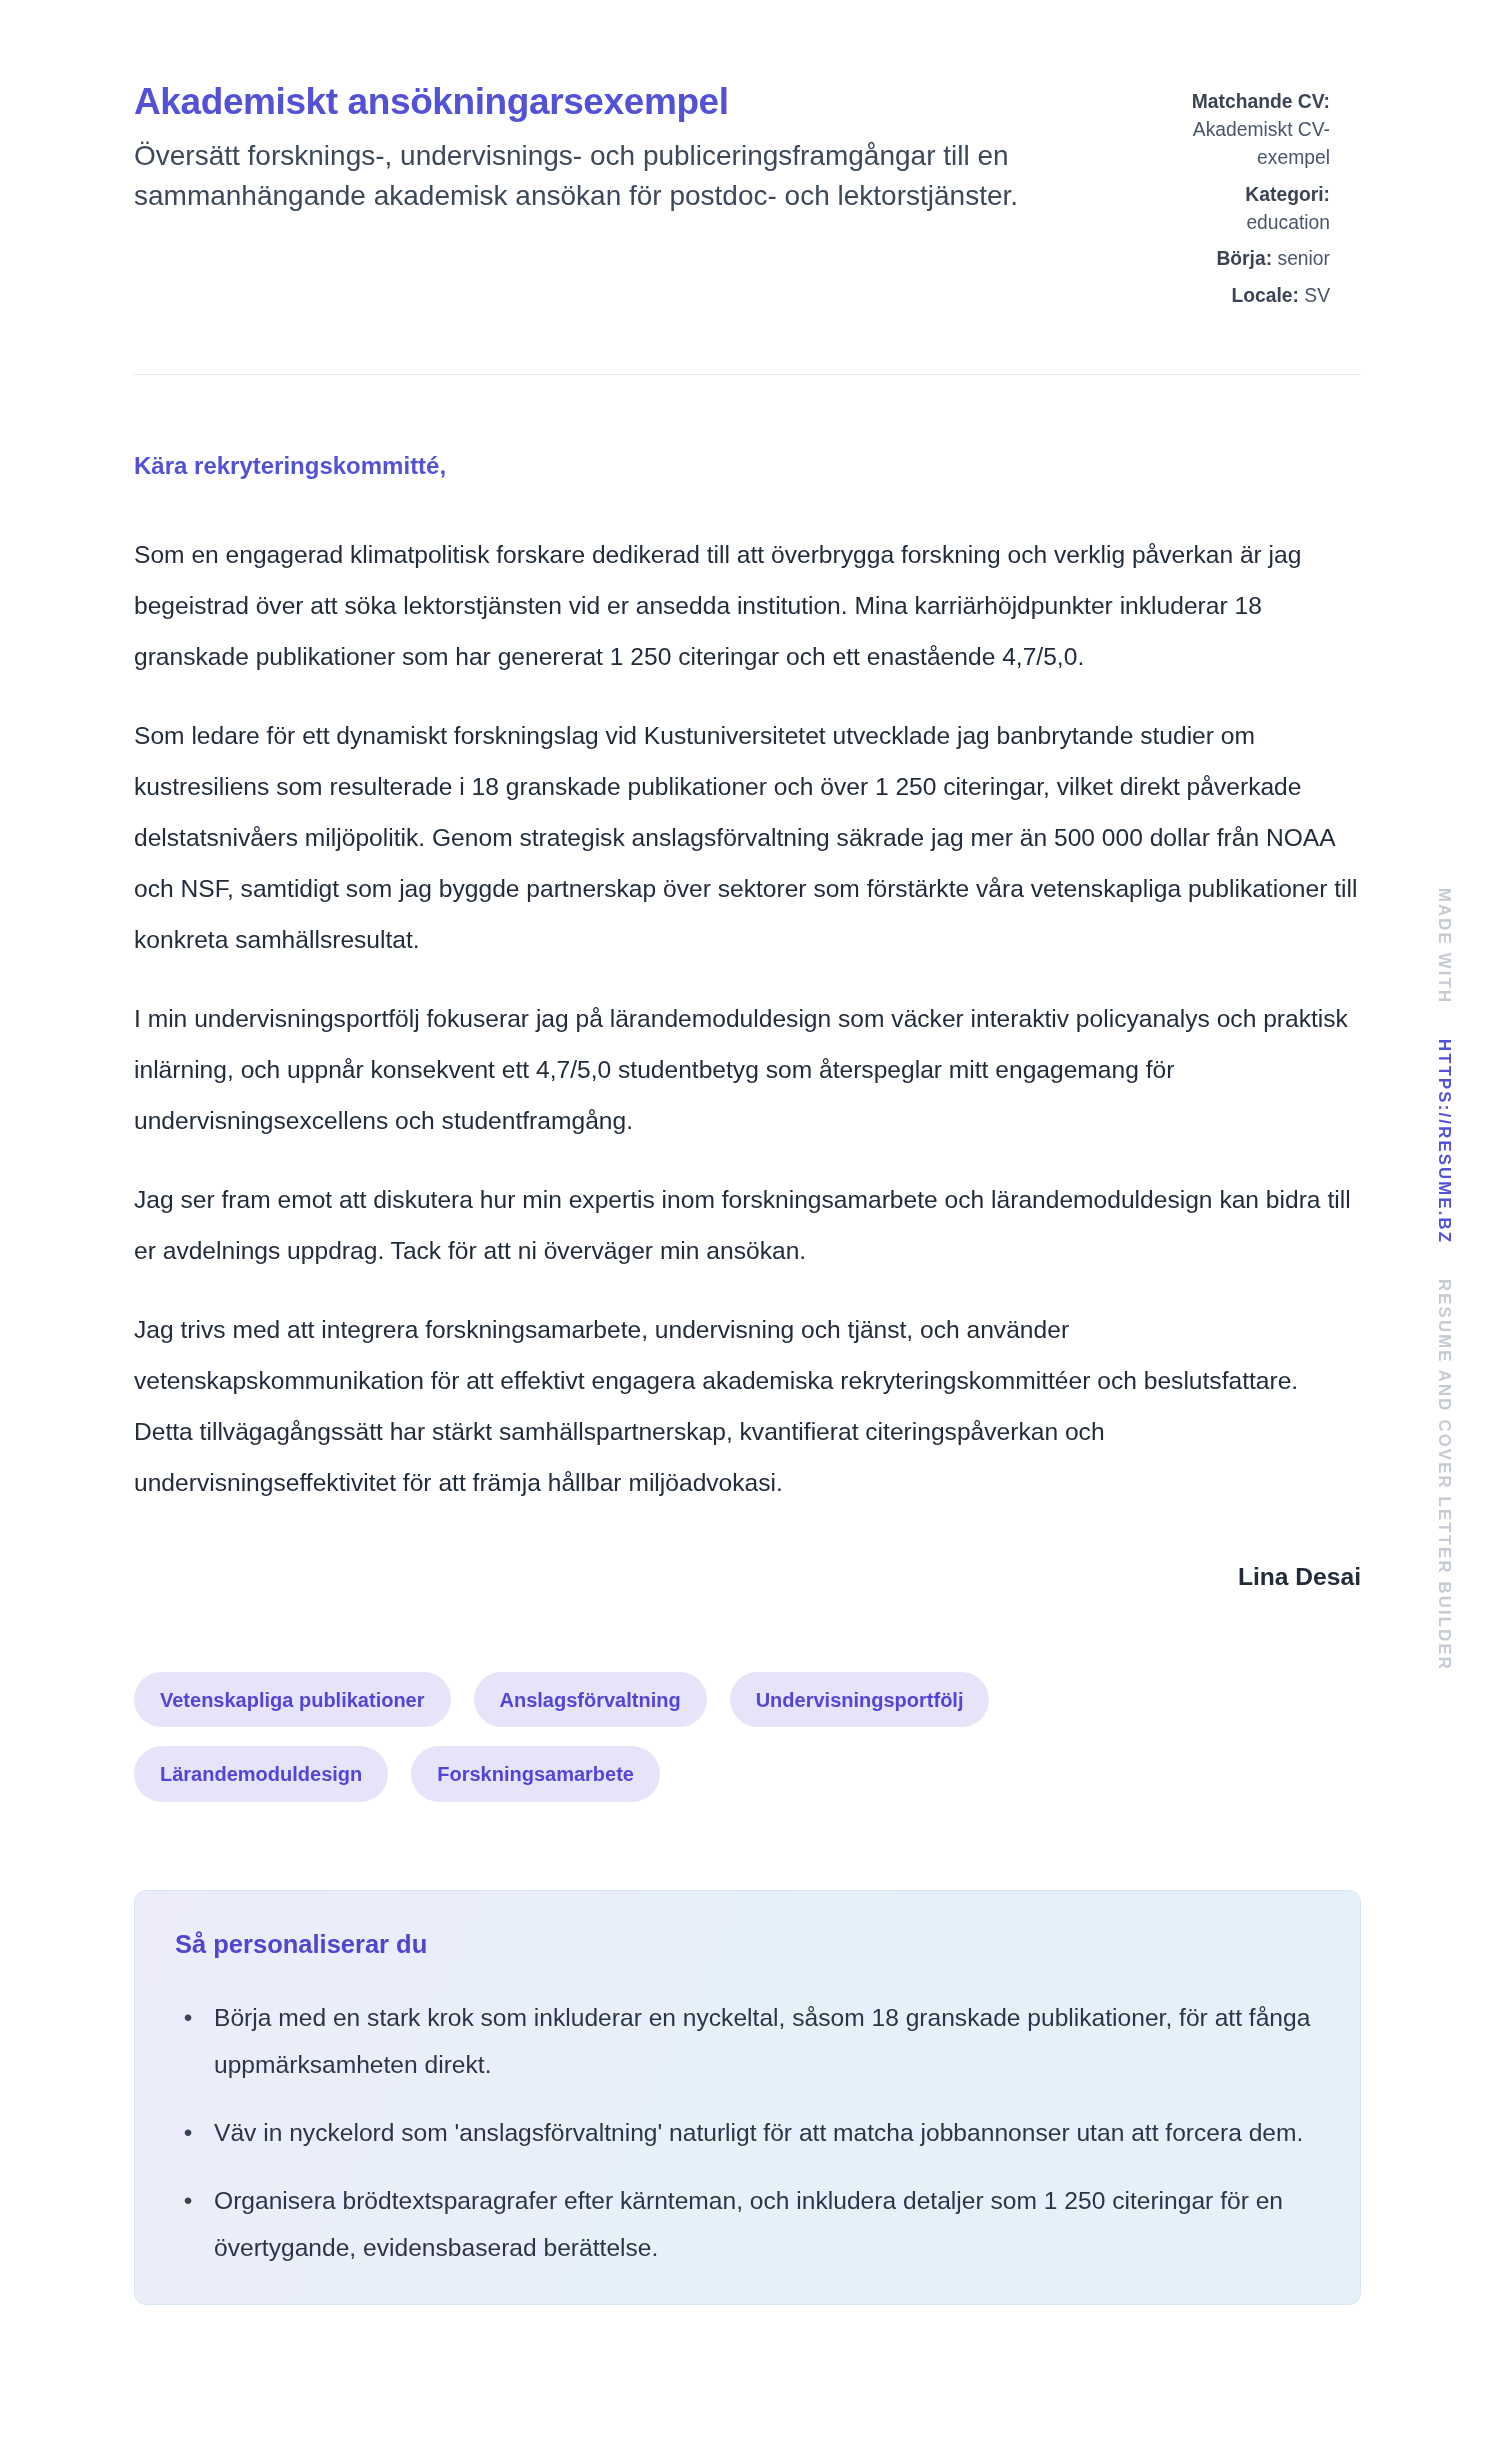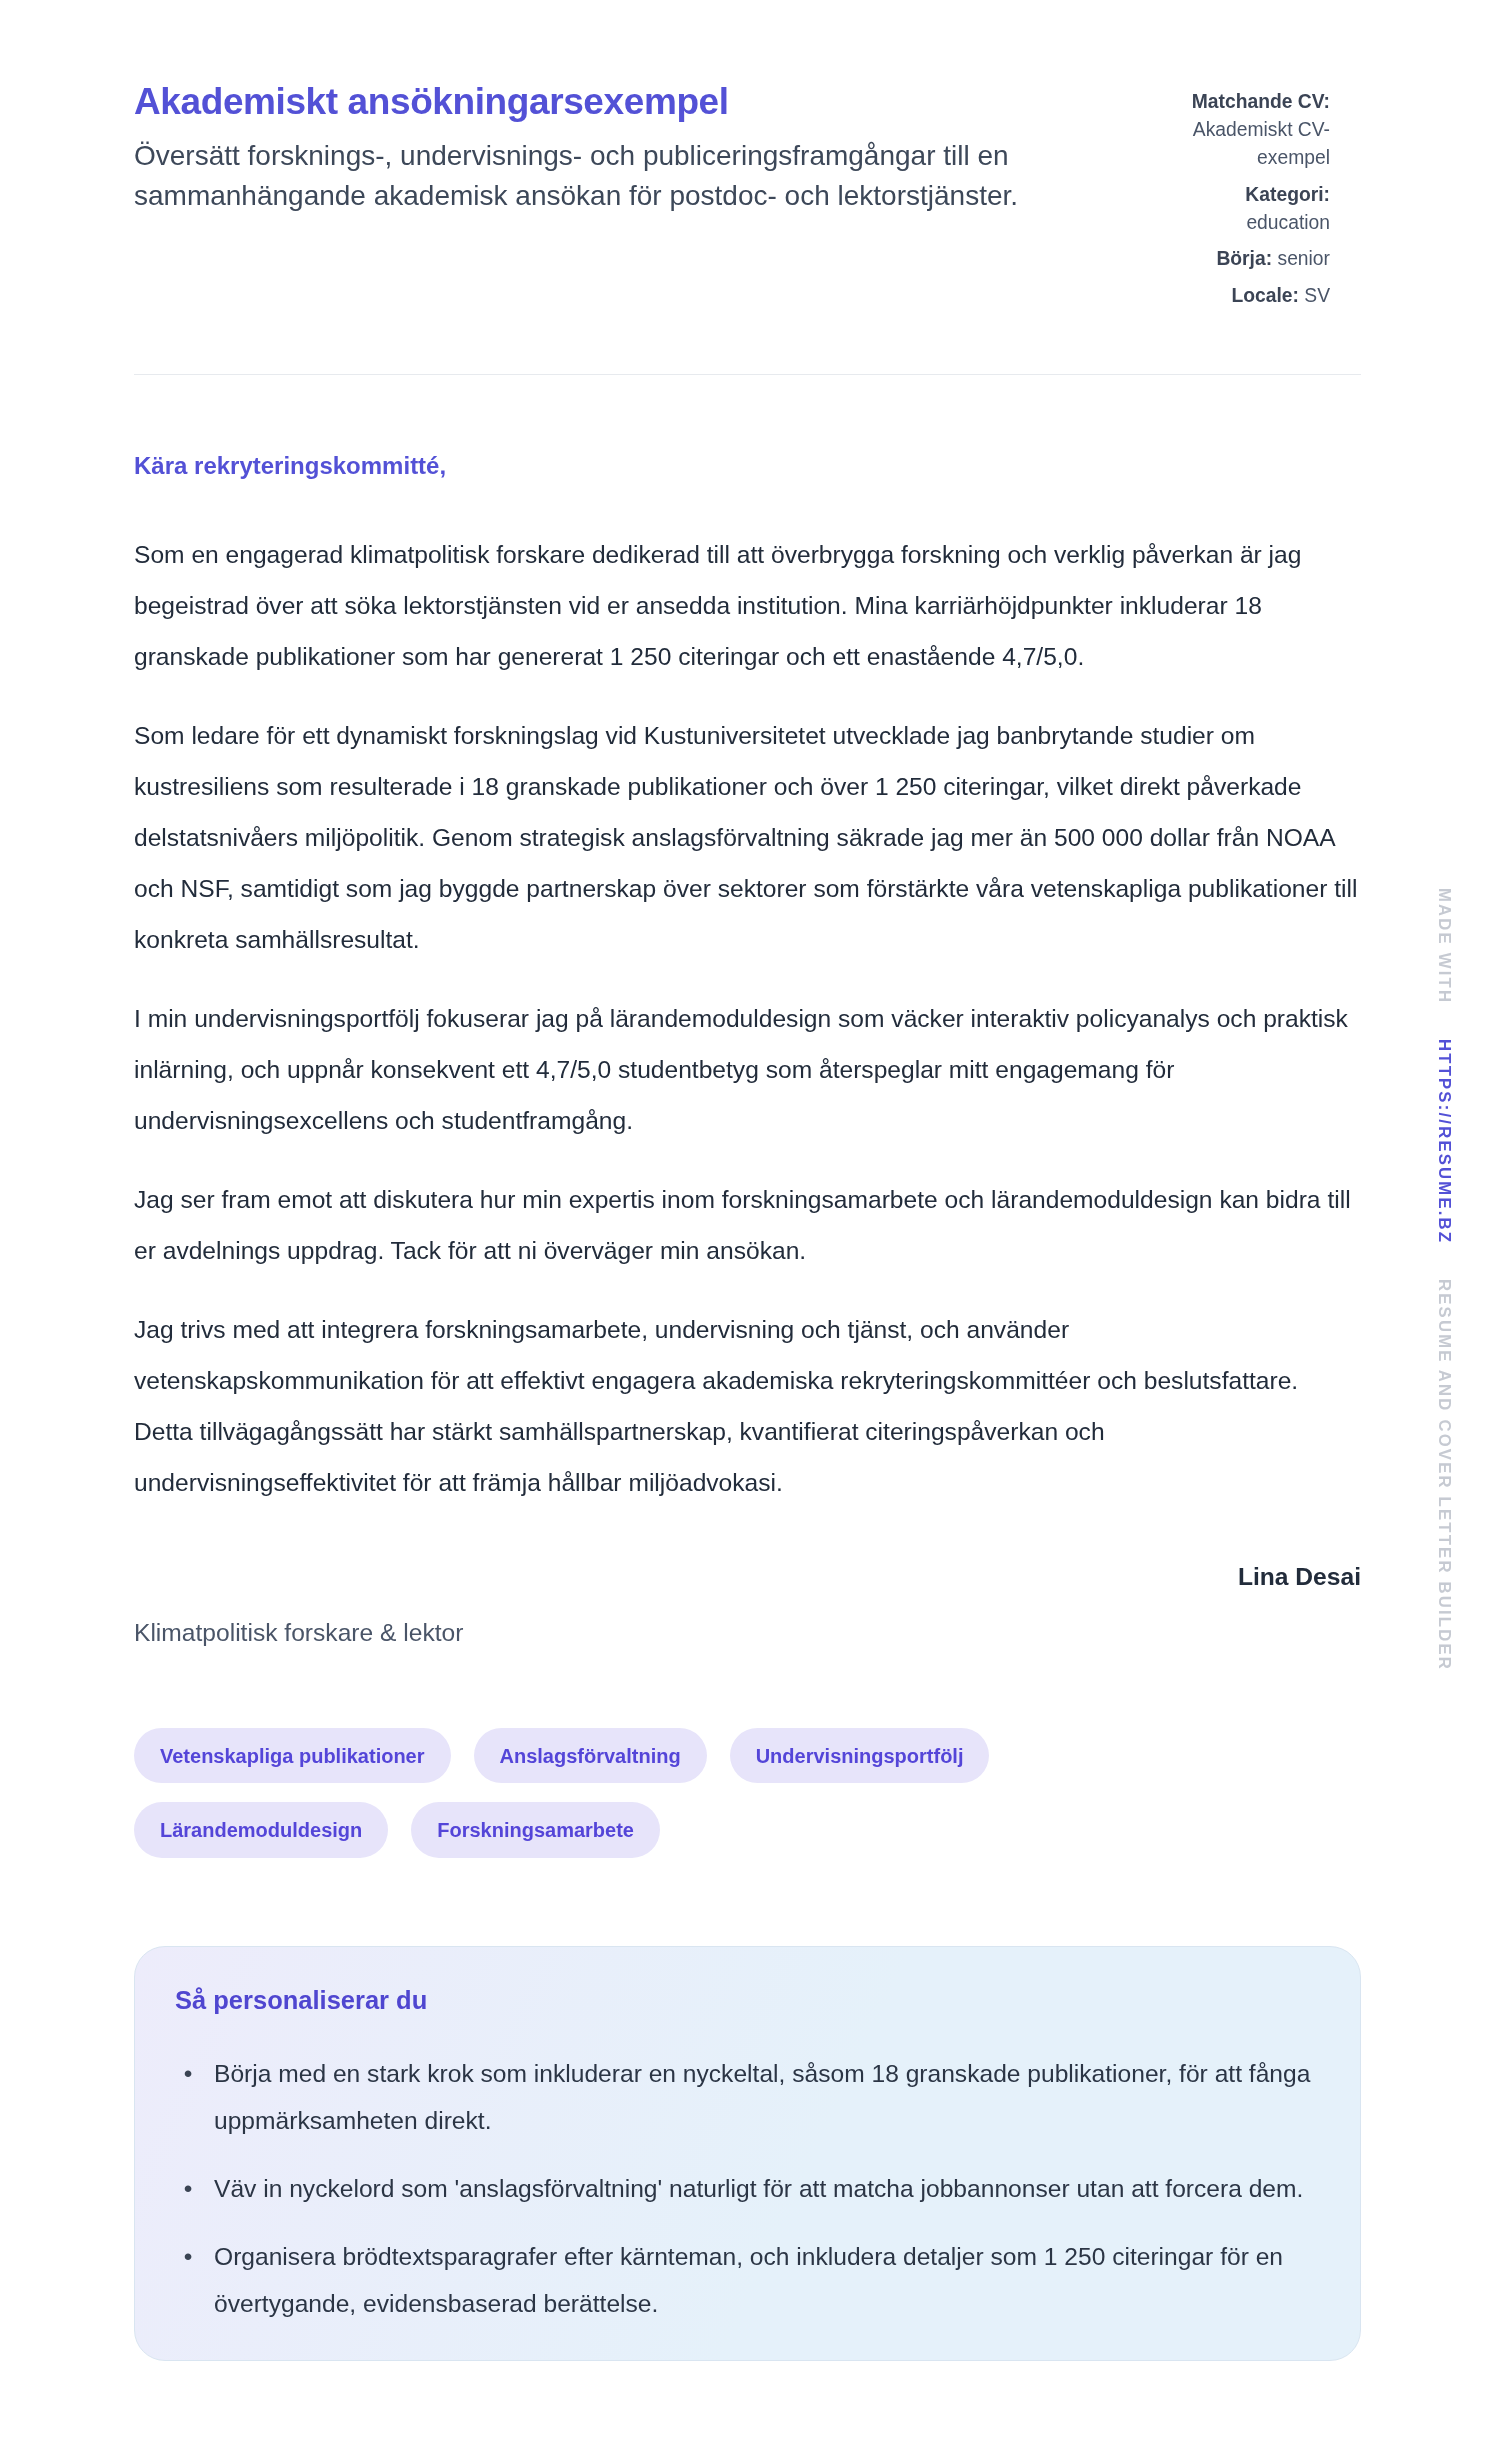--- a/index.html
+++ b/index.html
@@ -59,21 +59,21 @@
     display:inline-block;background:var(--tag-bg);color:var(--tag-text);
     font-size:20px;font-weight:700;line-height:1;
     padding:17.6px 26px;border-radius:39px;white-space:nowrap;
   }
 
   
   .tip-box{
     margin-top:88px;
     background:linear-gradient(115deg,var(--tip-from) 0%,var(--tip-to) 55%);
     border:0.9px solid var(--tip-border);
-    border-radius:31px;
+    border-radius:12px;
     padding:39px 44px 33px 40px;
   }
   .tip-heading{margin:0 0 35px 0;font-size:25.5px;font-weight:700;color:var(--tip-heading);}
   .tip-list{margin:0;padding:0;list-style:none;}
   .tip-item{
     position:relative;padding-left:39px;margin-bottom:21px;
     font-size:24.6px;line-height:47px;color:#2b3545;
   }
   .tip-item:last-child{margin-bottom:0;}
   .tip-item::before{
@@ -125,21 +125,20 @@
   <section class="letter">
     <p class="greeting">Kära rekryteringskommitté,</p>
     <p class="para">Som en engagerad klimatpolitisk forskare dedikerad till att överbrygga forskning och verklig påverkan är jag begeistrad över att söka lektorstjänsten vid er ansedda institution. Mina karriärhöjdpunkter inkluderar 18 granskade publikationer som har genererat 1 250 citeringar och ett enastående 4,7/5,0.</p>
     <p class="para">Som ledare för ett dynamiskt forskningslag vid Kustuniversitetet utvecklade jag banbrytande studier om kustresiliens som resulterade i 18 granskade publikationer och över 1 250 citeringar, vilket direkt påverkade delstatsnivåers miljöpolitik. Genom strategisk anslagsförvaltning säkrade jag mer än 500 000 dollar från NOAA och NSF, samtidigt som jag byggde partnerskap över sektorer som förstärkte våra vetenskapliga publikationer till konkreta samhällsresultat.</p>
     <p class="para">I min undervisningsportfölj fokuserar jag på lärandemoduldesign som väcker interaktiv policyanalys och praktisk inlärning, och uppnår konsekvent ett 4,7/5,0 studentbetyg som återspeglar mitt engagemang för undervisningsexcellens och studentframgång.</p>
     <p class="para">Jag ser fram emot att diskutera hur min expertis inom forskningsamarbete och lärandemoduldesign kan bidra till er avdelnings uppdrag. Tack för att ni överväger min ansökan.</p>
     <p class="para">Jag trivs med att integrera forskningsamarbete, undervisning och tjänst, och använder vetenskapskommunikation för att effektivt engagera akademiska rekryteringskommittéer och beslutsfattare. Detta tillvägagångssätt har stärkt samhällspartnerskap, kvantifierat citeringspåverkan och undervisningseffektivitet för att främja hållbar miljöadvokasi.</p>
 
     <div class="signature">
       <p class="sig-name">Lina Desai</p>
-      <p class="sig-role">Klimatpolitisk forskare &amp; lektor</p>
     </div>
   </section>
 
   <div class="tags">
     <span class="tag">Vetenskapliga publikationer</span>
     <span class="tag">Anslagsförvaltning</span>
     <span class="tag">Undervisningsportfölj</span>
     <span class="tag">Lärandemoduldesign</span>
     <span class="tag">Forskningsamarbete</span>
   </div>

